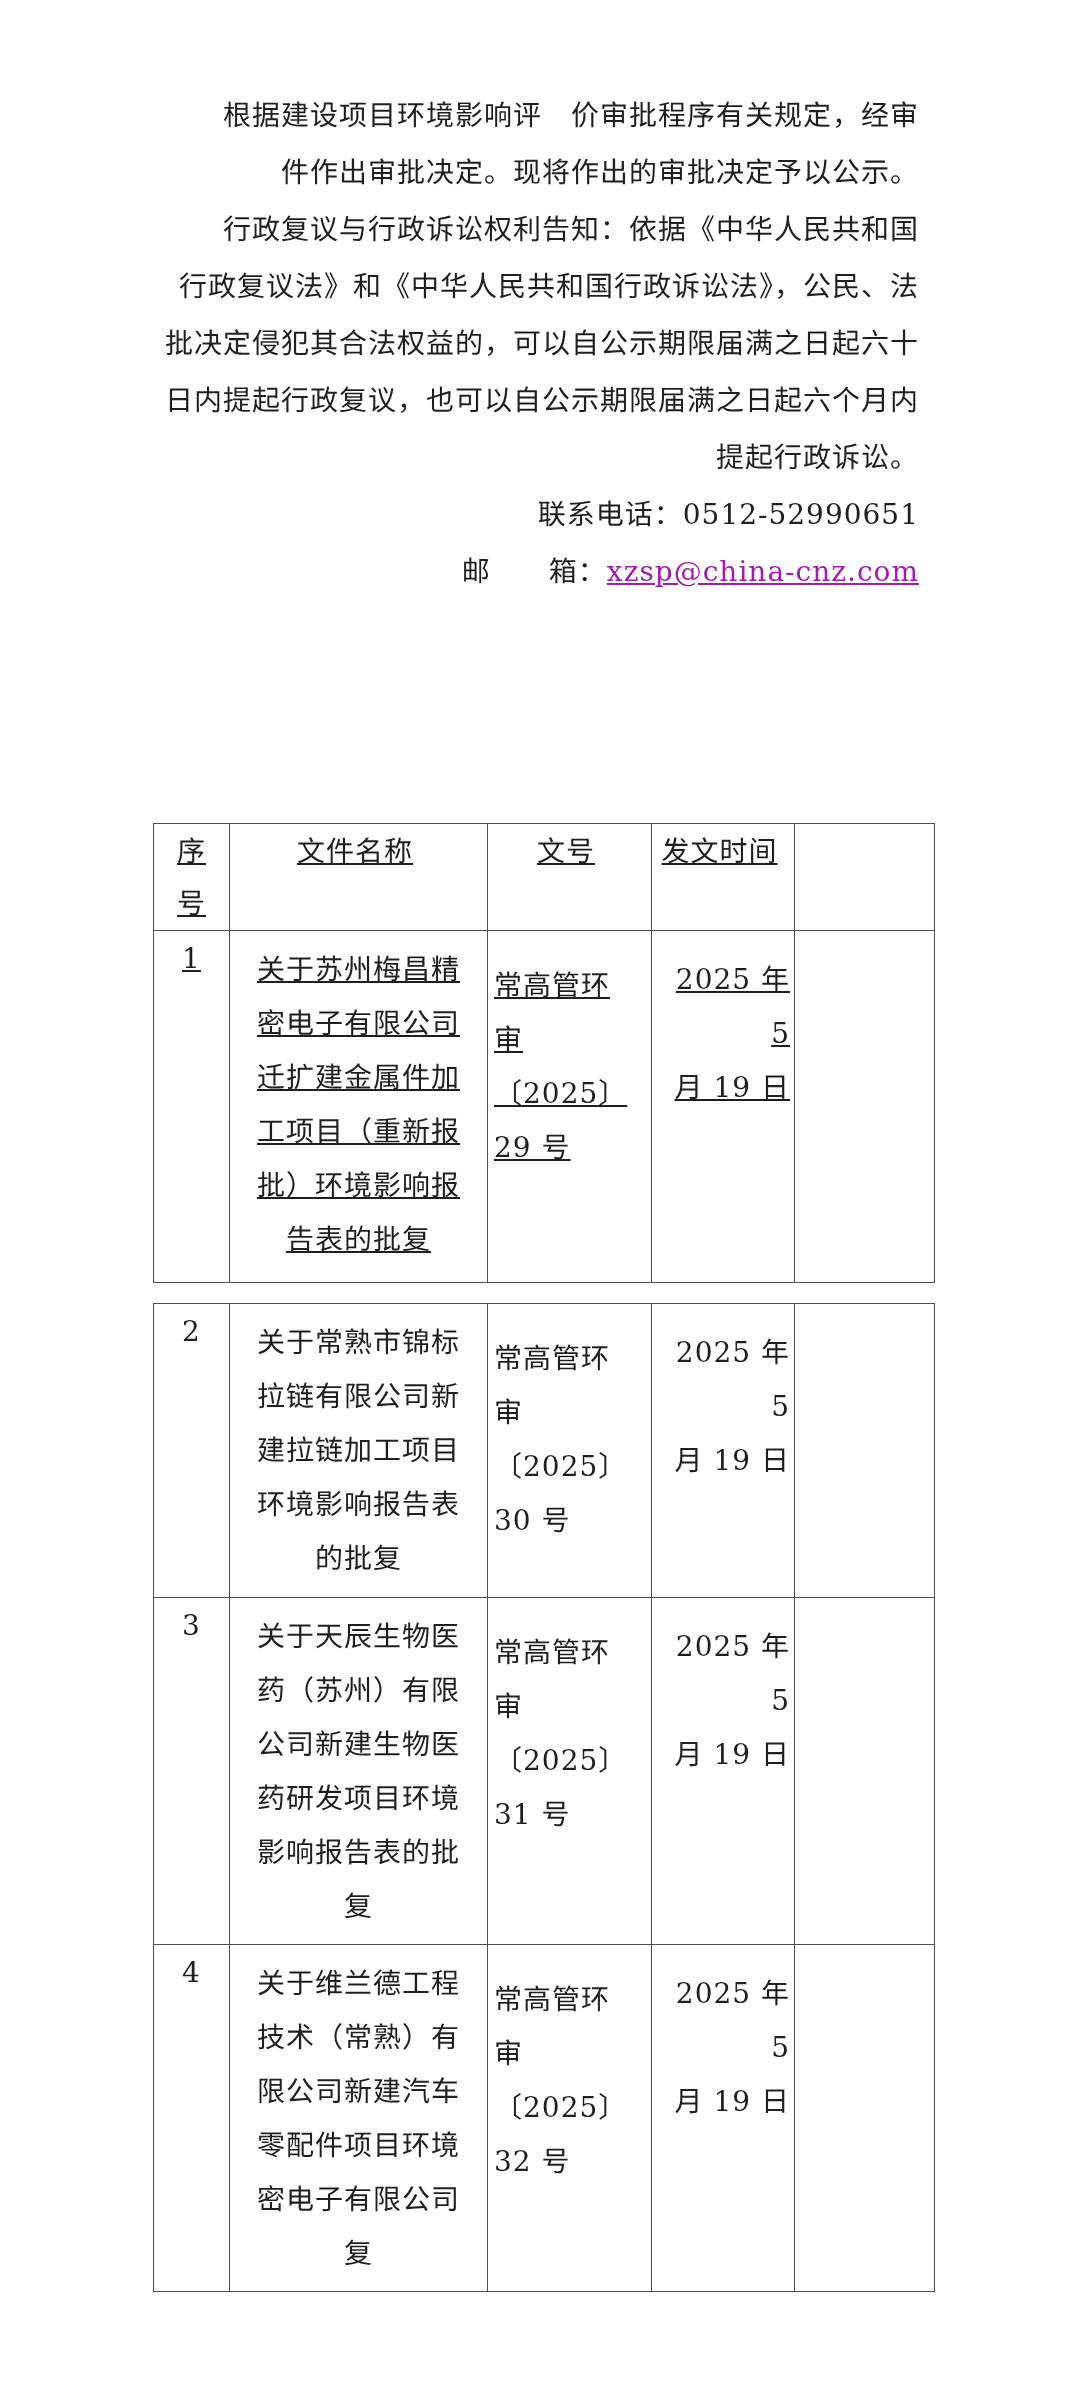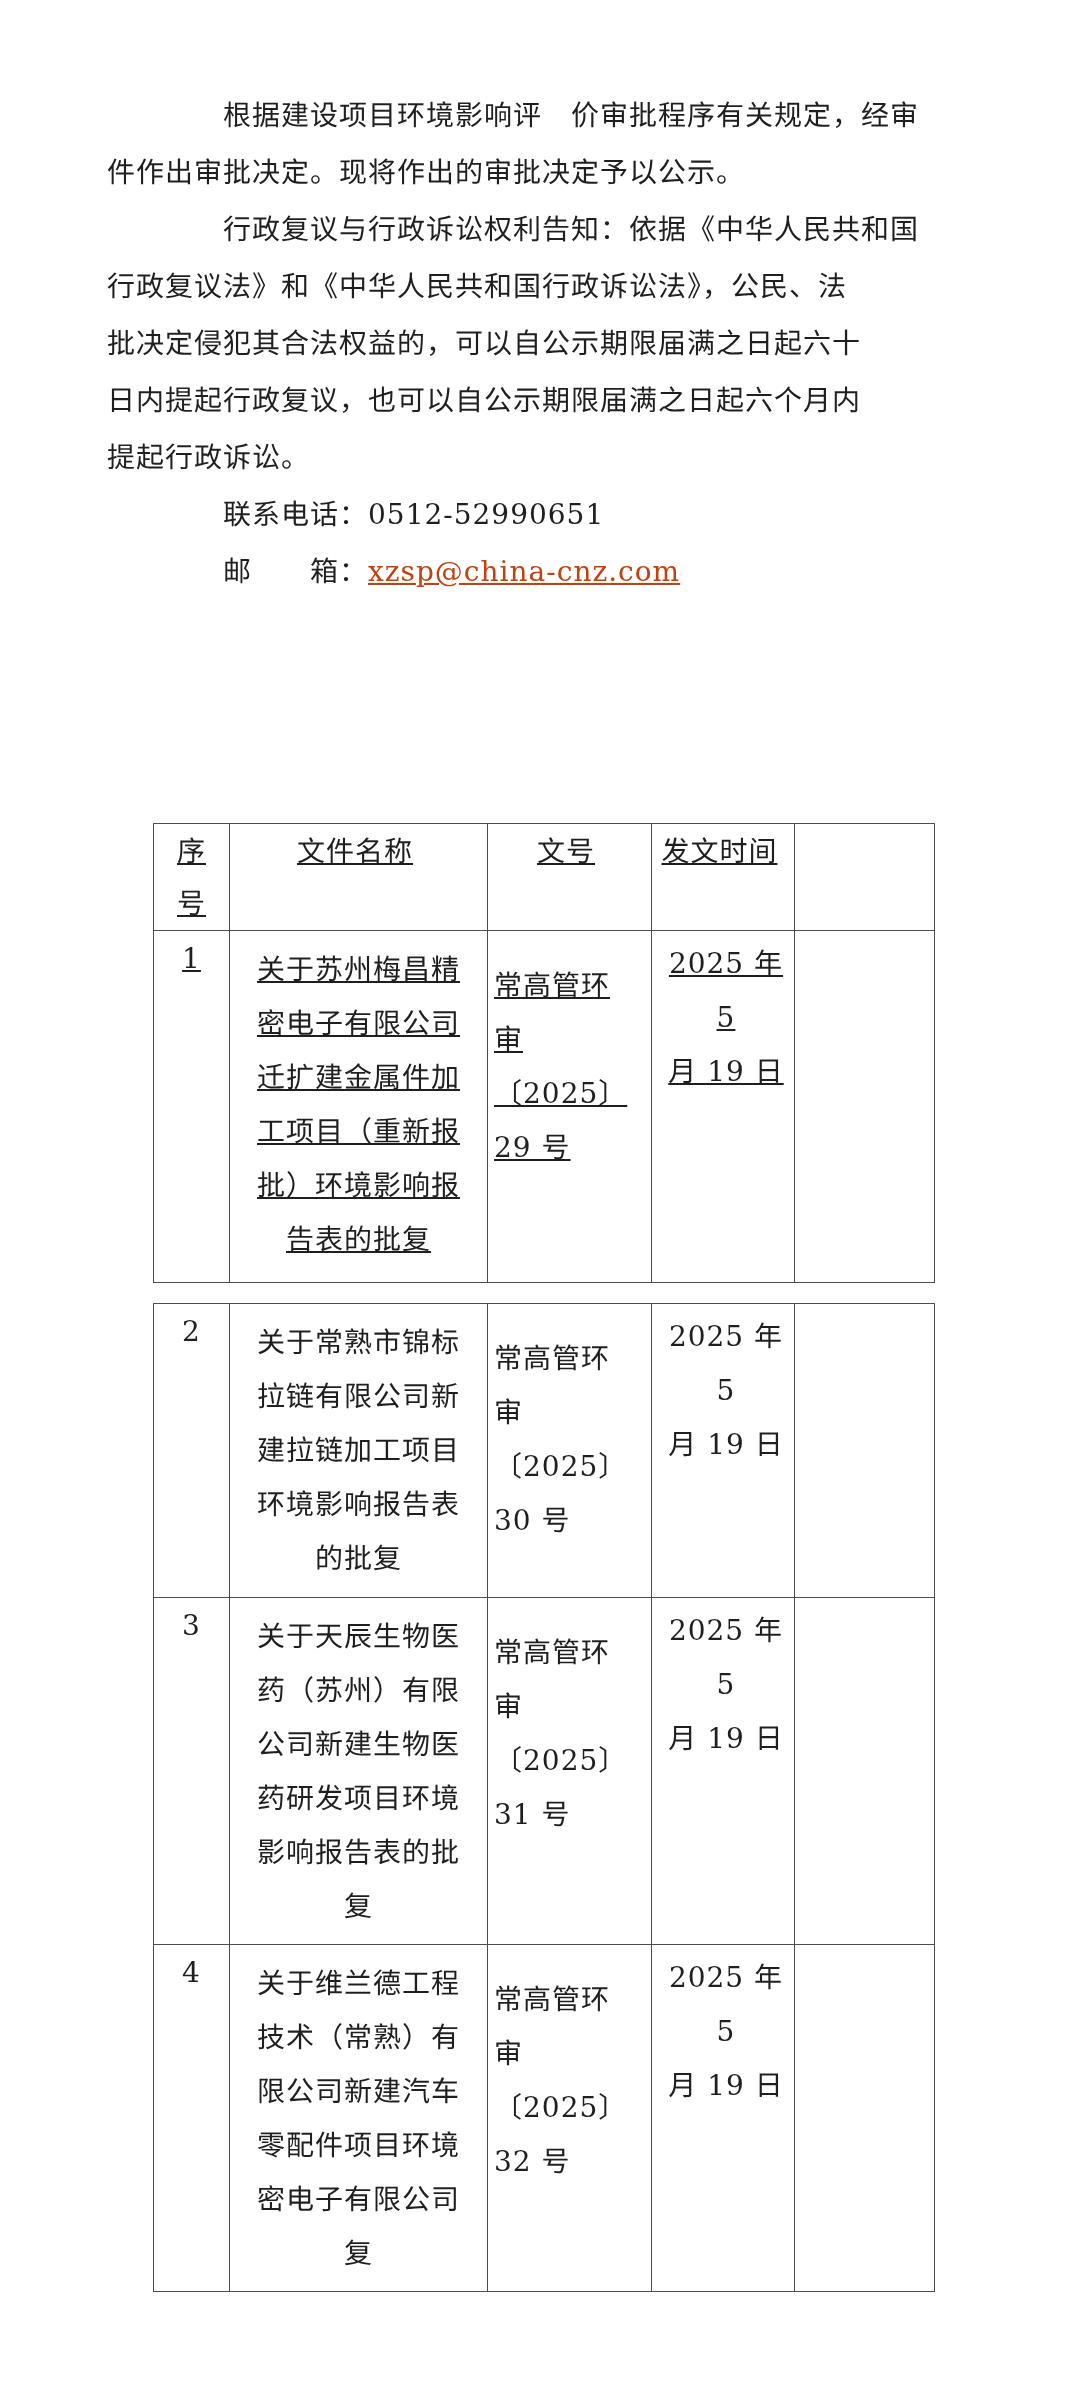--- a/index.html
+++ b/index.html
@@ -18,23 +18,24 @@
   .paragraphs{
     position:absolute;
     left:107px;
     top:87px;
     width:812px;
   }
   .tline{
     height:57px;
     line-height:57px;
     white-space:pre;
+    text-align:right;
   }
   .email-link{
-    color:#c2410c;
+    color:#a21caf;
     text-decoration:underline;
     cursor:pointer;
   }
   
   .table-block1{position:absolute;left:153px;top:823px;text-decoration:underline;}
   .table-block2{position:absolute;left:153px;top:1303px;}
   table.pub{
     border-collapse:collapse;
     table-layout:fixed;
     width:781px;
@@ -65,21 +66,21 @@
     white-space:pre-line;
   }
   td.c-no{
     text-align:center;
     vertical-align:middle;
     white-space:normal;
     line-height:1;
   }
   td.c-name{text-align:center;padding:12px 26px 0 26px;}
   td.c-doc{text-align:left;padding:28px 6px 0 6px;}
-  td.c-date{text-align:center;padding:6px 4px 0 10px;}
+  td.c-date{text-align:right;padding:22px 4px 0 10px;}
   td.c-extra{padding:0;}
 </style>
 </head>
 <body>
 
 <div class="doc">
 
   <div class="paragraphs">
     <div id="para-lines">
         <div class="tline">　　　　根据建设项目环境影响评　价审批程序有关规定，经审</div>

